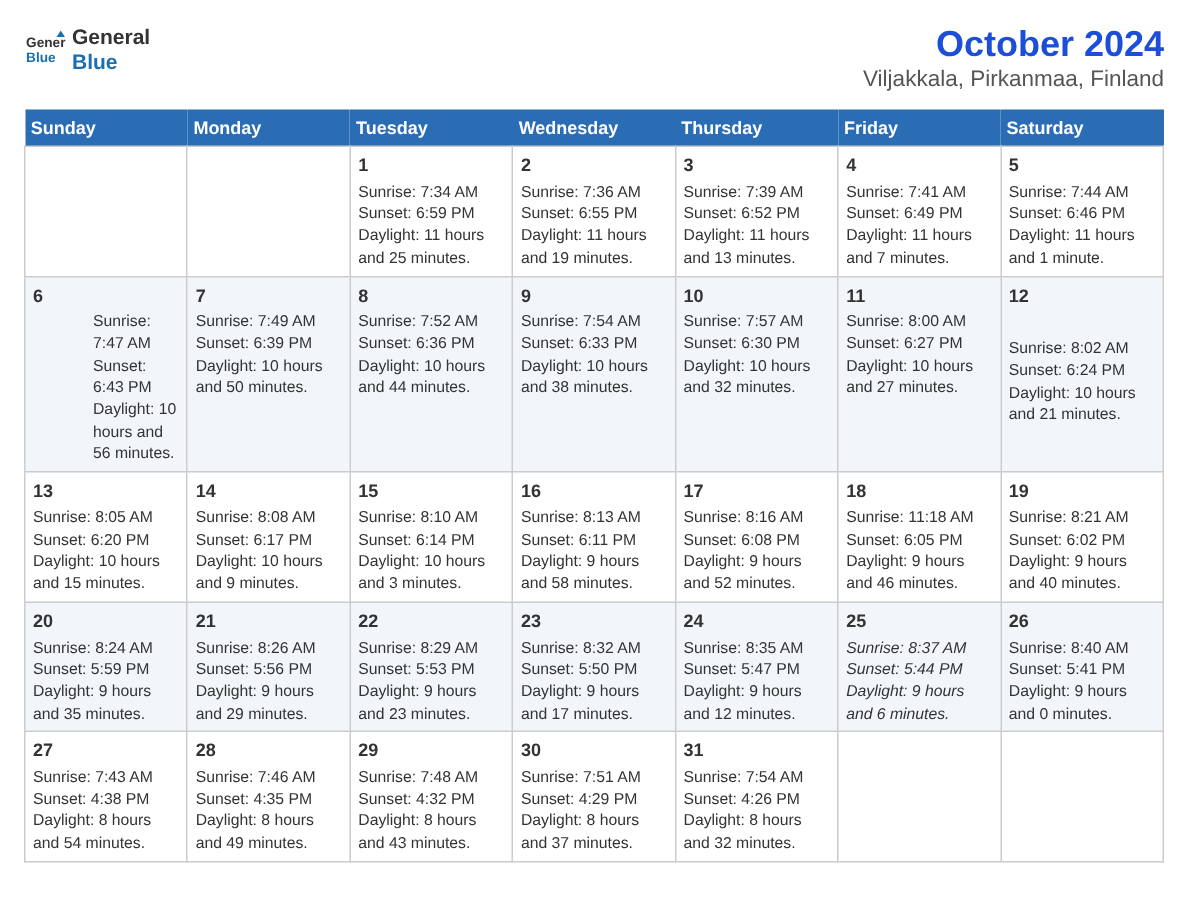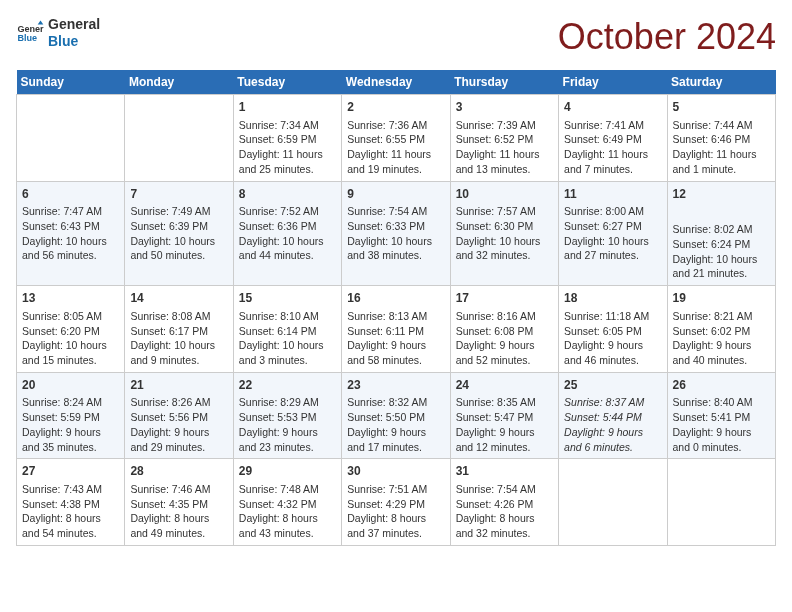--- a/index.html
+++ b/index.html
@@ -22,23 +22,23 @@
       gap: 4px;
     }
     .logo-icon {
       width: 28px;
       height: 28px;
     }
     .title-block {
       text-align: right;
     }
     .month-title {
-      font-size: 36px;
-      font-weight: normal;
-      color: #7f1d1d;
+      font-size: 24px;
+      font-weight: bold;
+      color: #1d4ed8;
     }
     .subtitle {
       font-size: 15px;
       color: #555;
     }
     table {
       width: 100%;
       border-collapse: collapse;
       font-size: 11px;
       padding-left: 12px;
@@ -90,20 +90,21 @@
       <text x="2" y="32" font-size="13" font-weight="bold" fill="#1a6faf" font-family="Arial">Blue</text>
       <polygon points="36,8 44,8 40,2" fill="#1a6faf" transform="translate(-5,0)"></polygon>
     </svg>
     <div style="line-height:1.2;">
       <div style="font-size:14px; font-weight:bold; color:#333;">General</div>
       <div style="font-size:14px; font-weight:bold; color:#1a6faf;">Blue</div>
     </div>
   </div>
   <div class="title-block">
     <div class="month-title">October 2024</div>
+    <div class="subtitle">Viljakkala, Pirkanmaa, Finland</div>
   </div>
 </div>
 
 <table>
   <thead>
     <tr>
     <th>Sunday</th>
         <th>Monday</th>
         <th>Tuesday</th>
         <th>Wednesday</th>
@@ -143,21 +144,21 @@
         <td>
           <span class="day-num">5</span>
           <div class="cell-content" style="white-space: pre-line;">Sunrise: 7:44 AM
 Sunset: 6:46 PM
 Daylight: 11 hours and 1 minute.</div>
         </td>
       </tr>
       <tr>
         <td>
           <span class="day-num">6</span>
-          <div class="cell-content" style="white-space: pre-line;">Sunrise: 7:47 AM
+          <div class="cell-content" style="white-space: pre-line; margin-left: 40px;">Sunrise: 7:47 AM
 Sunset: 6:43 PM
 Daylight: 10 hours and 56 minutes.</div>
         </td>
         <td>
           <span class="day-num">7</span>
           <div class="cell-content" style="white-space: pre-line;">Sunrise: 7:49 AM
 Sunset: 6:39 PM
 Daylight: 10 hours and 50 minutes.</div>
         </td>
         <td>

